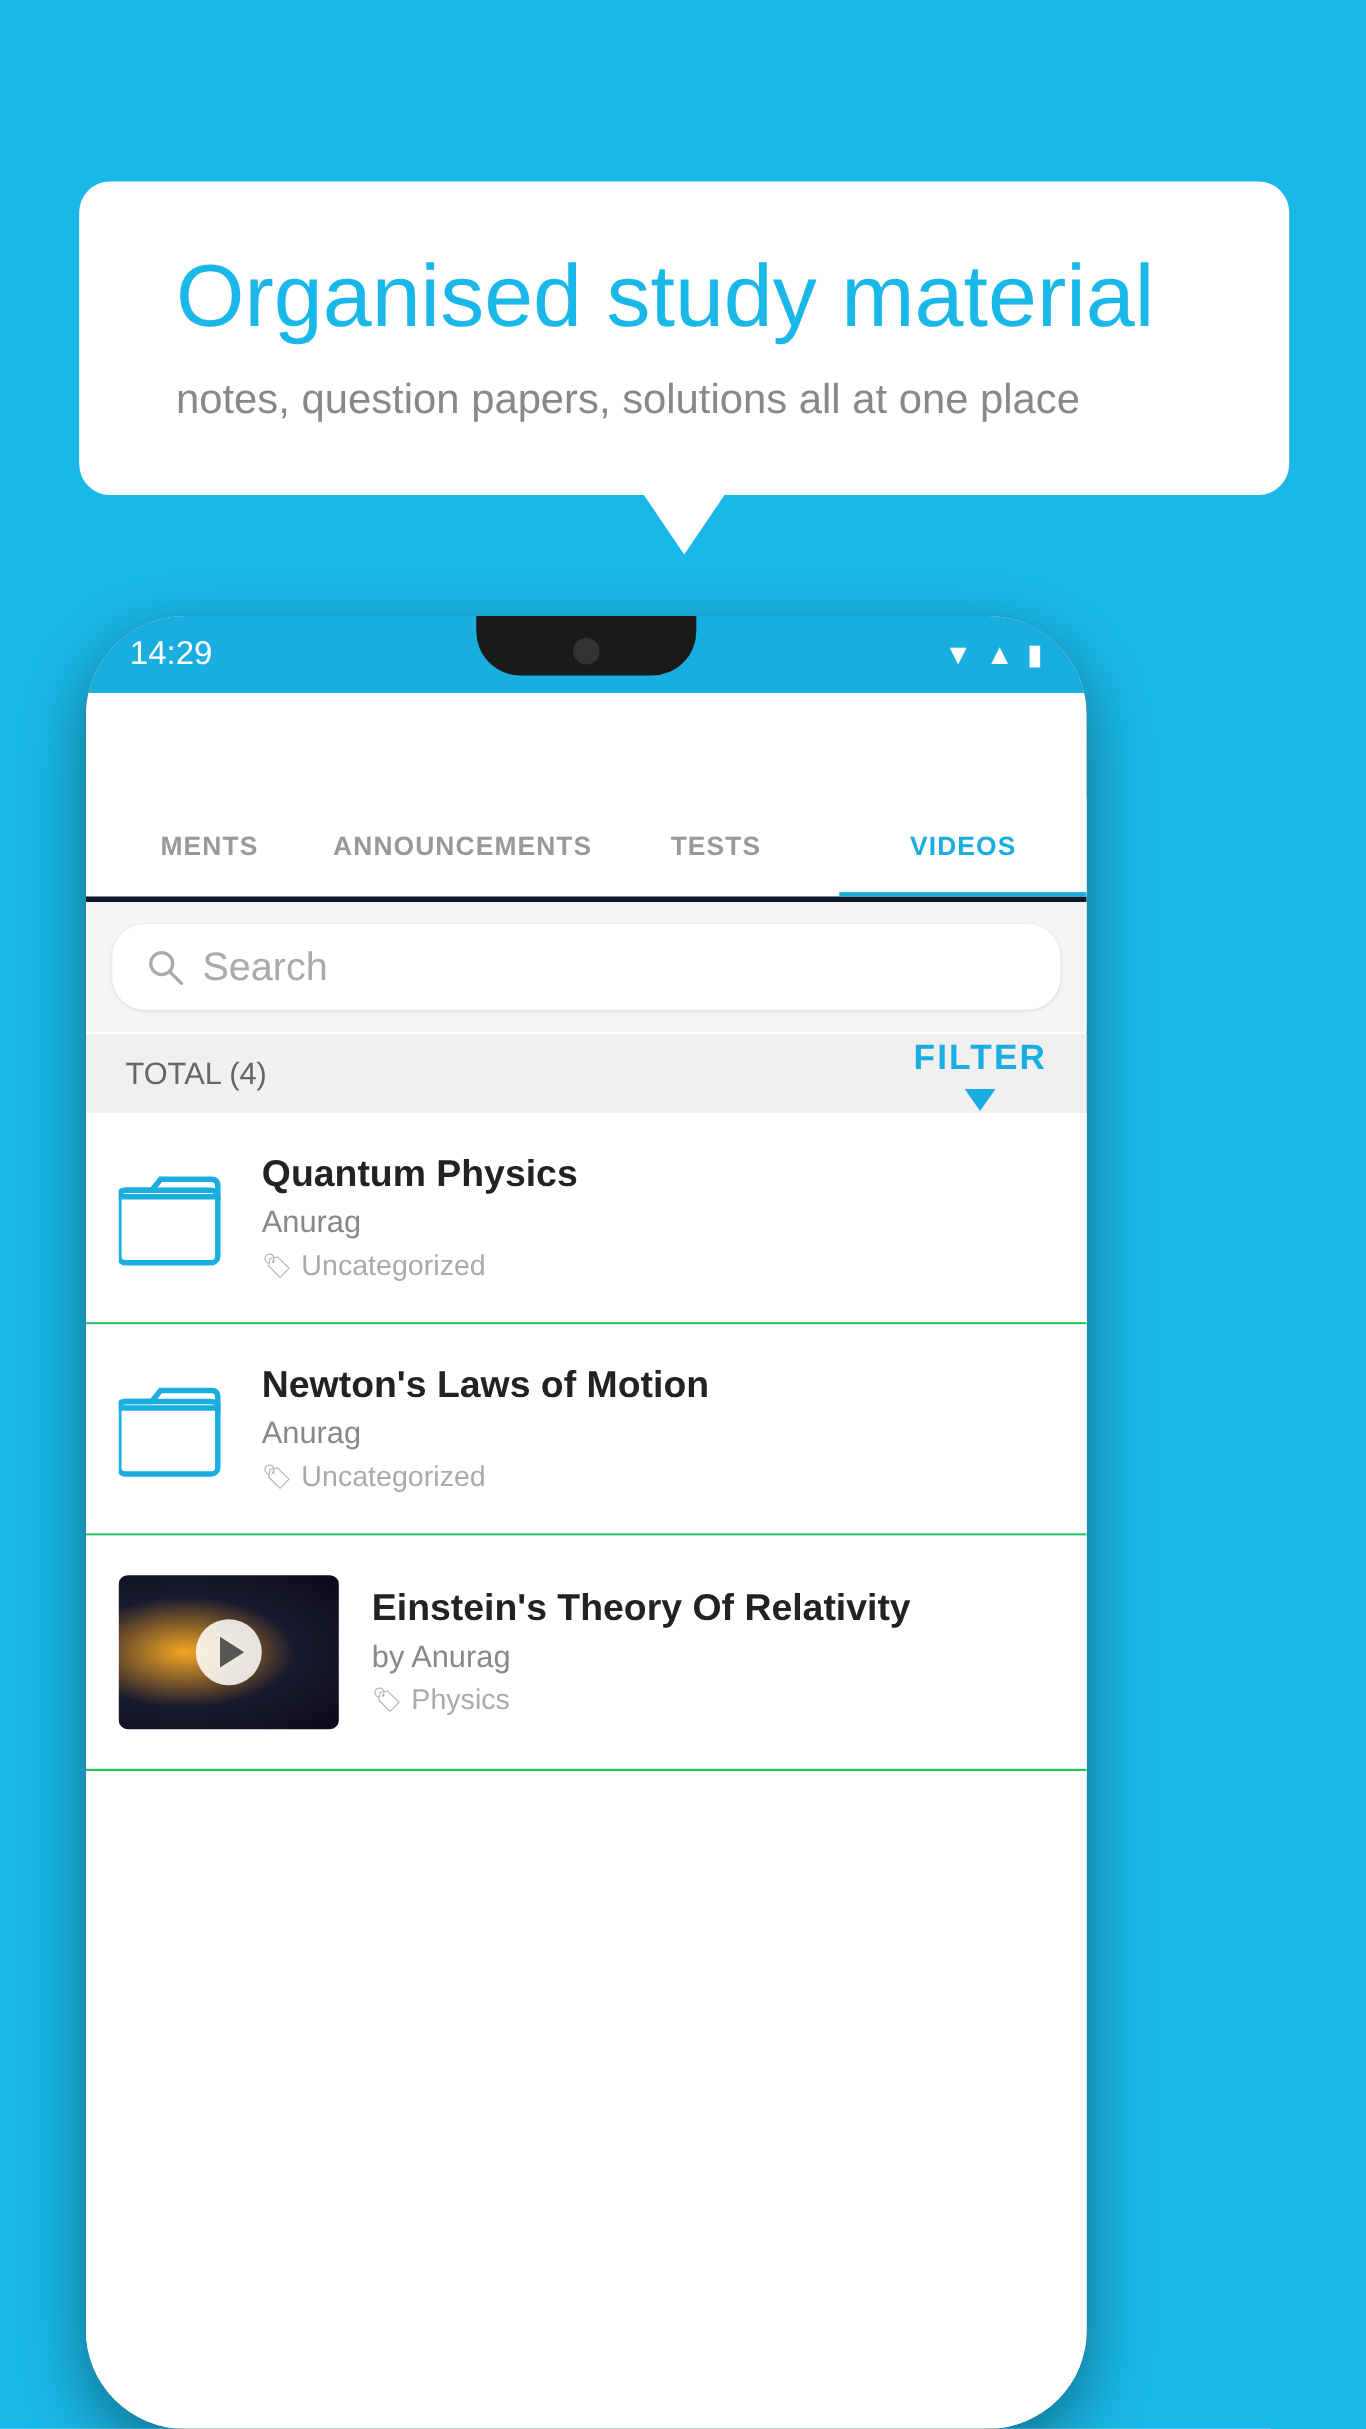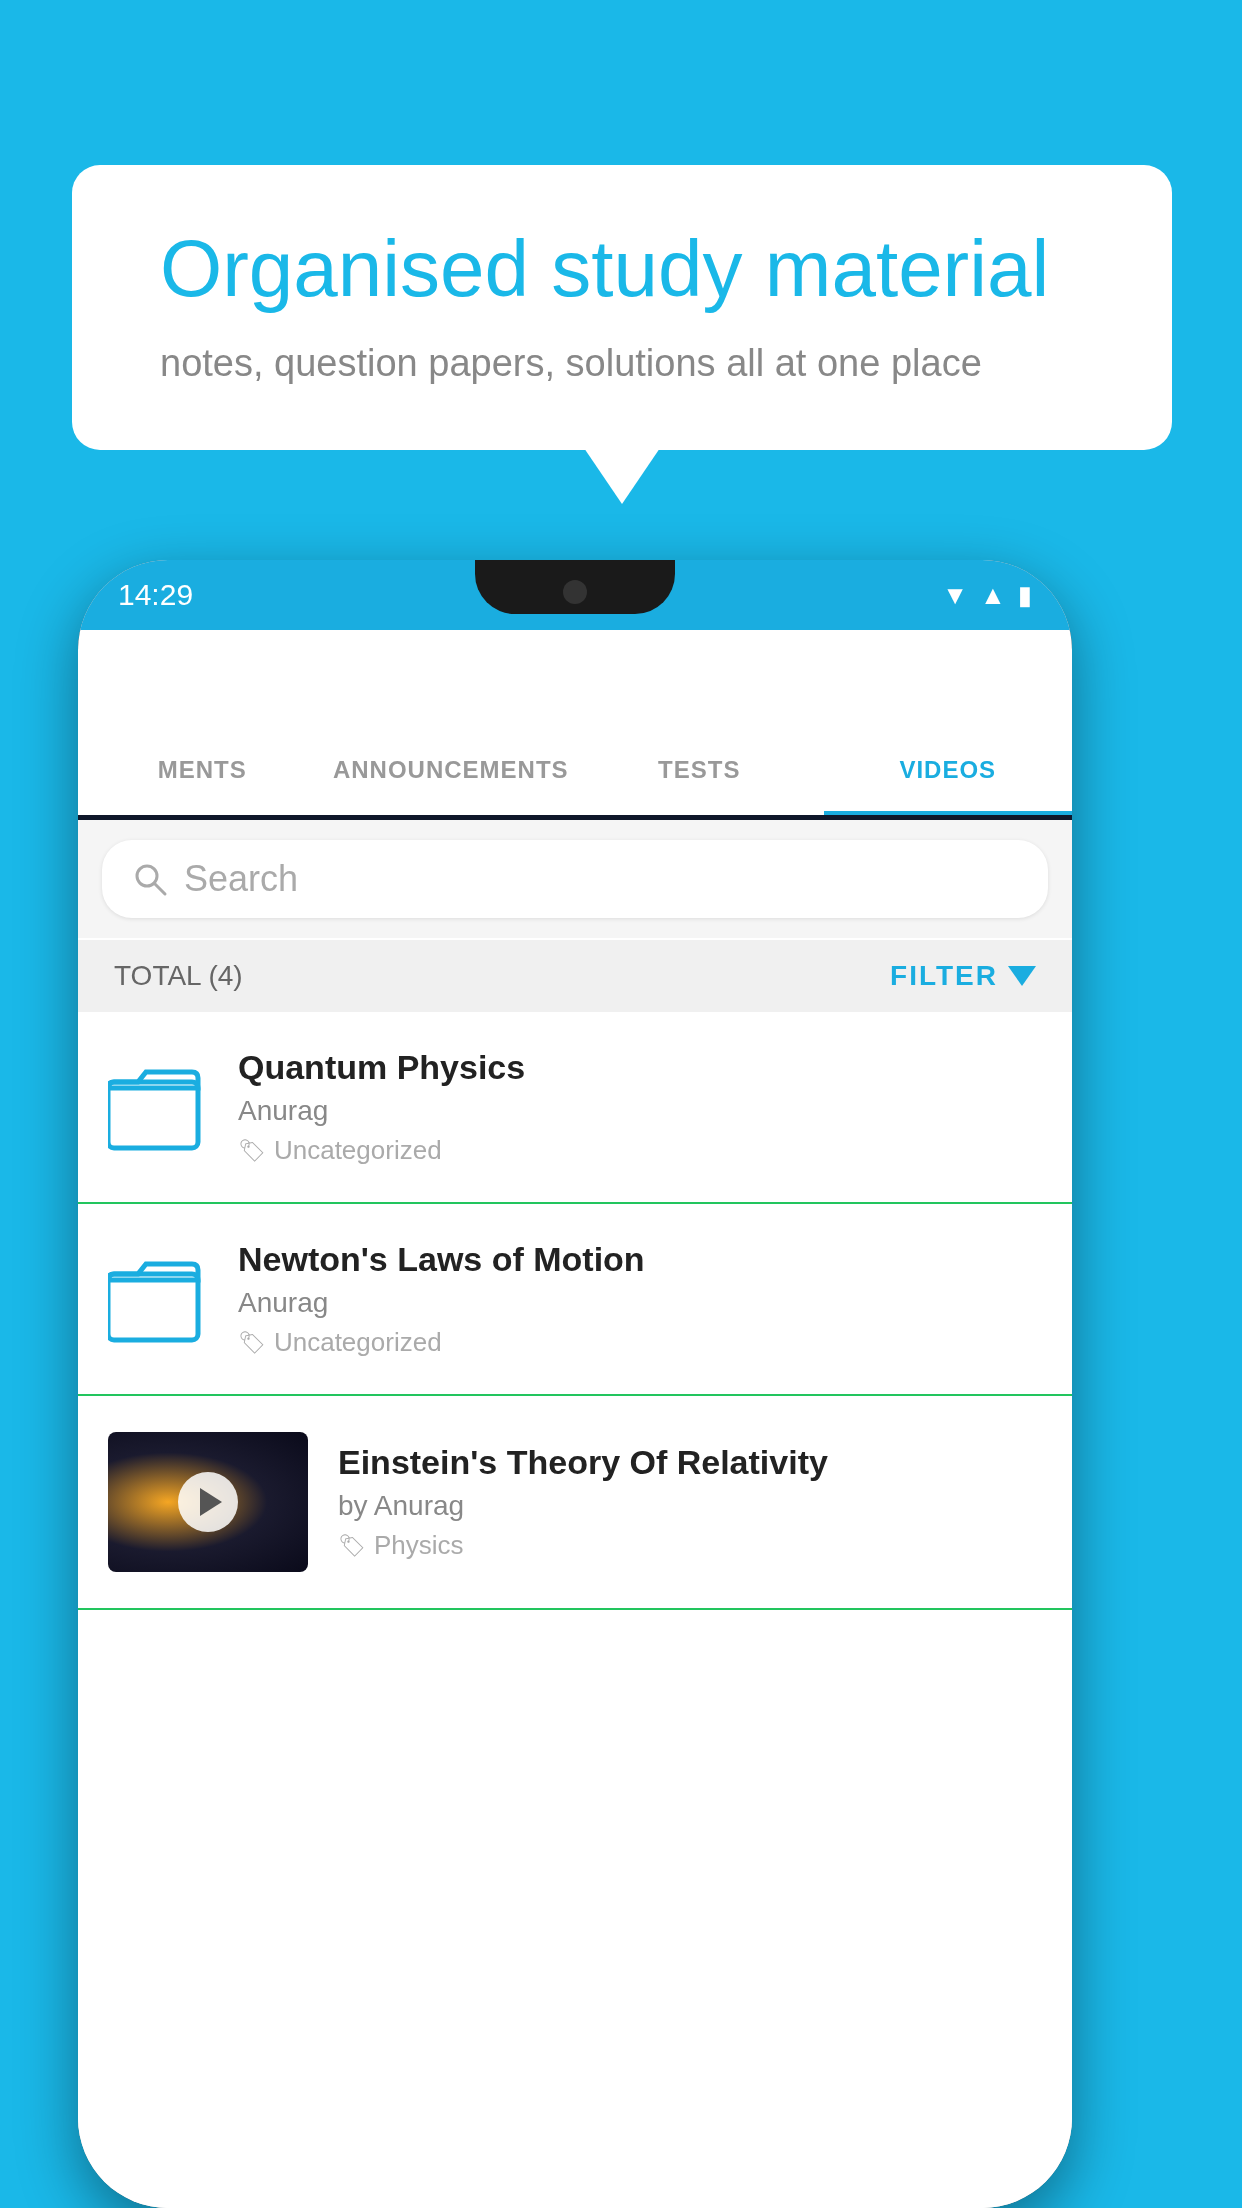--- a/index.html
+++ b/index.html
@@ -45,21 +45,21 @@
       color: #888;
       font-size: 38px;
       line-height: 1.4;
     }
 
     
     .phone-frame {
       position: absolute;
       top: 560px;
       left: 78px;
-      width: 994px;
+      width: 910px;
       height: 1648px;
       background: #404040;
       border-radius: 90px;
       overflow: hidden;
       box-shadow: 0 20px 60px rgba(0,0,0,0.4);
     }
     
     .phone-notch {
       position: absolute;
       top: 0;
@@ -241,27 +241,28 @@
       padding: 0 36px;
       gap: 26px;
     }
     .total-label {
       color: #666;
       font-size: 28px;
       font-weight: 500;
     }
     .filter-btn {
       color: #1aade0;
-      font-size: 28px;
+      font-size: 32px;
       font-weight: 700;
       display: flex;
       align-items: center;
       gap: 10px;
       cursor: pointer;
       letter-spacing: 2px;
+      flex-direction: column;
     }
     .filter-triangle {
       width: 0;
       height: 0;
       border-left: 14px solid transparent;
       border-right: 14px solid transparent;
       border-top: 20px solid #1aade0;
     }
 
     

